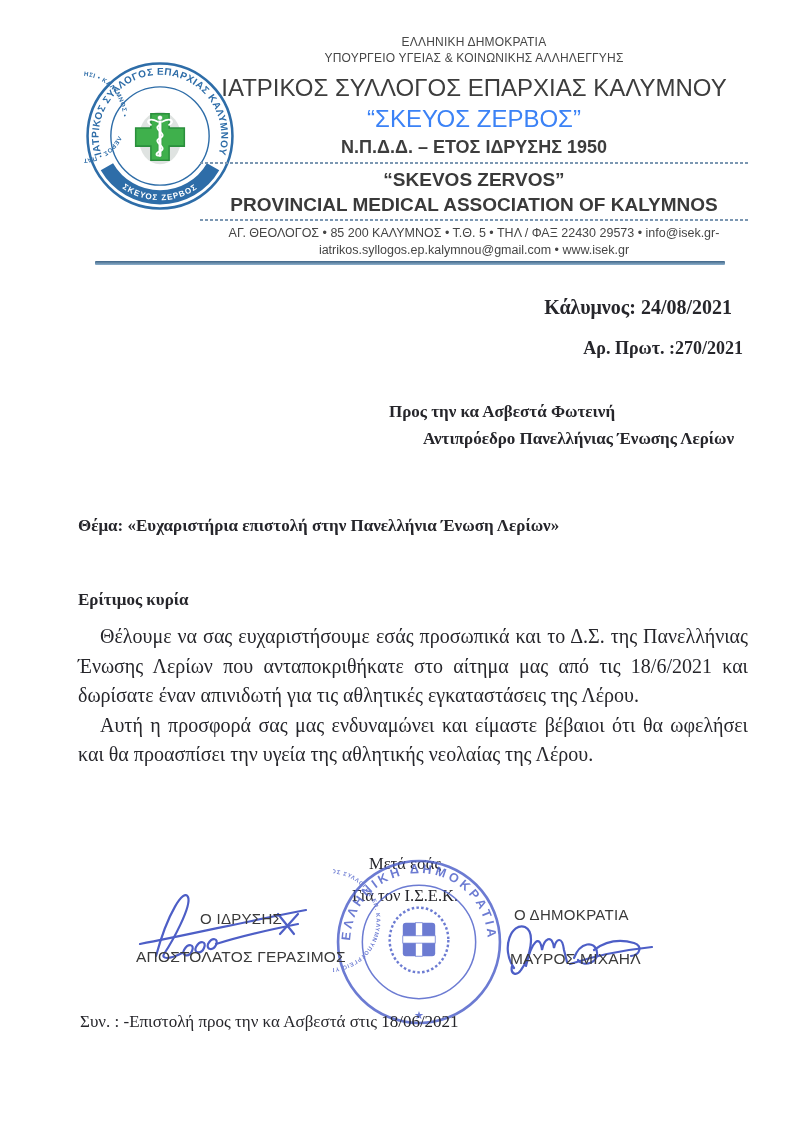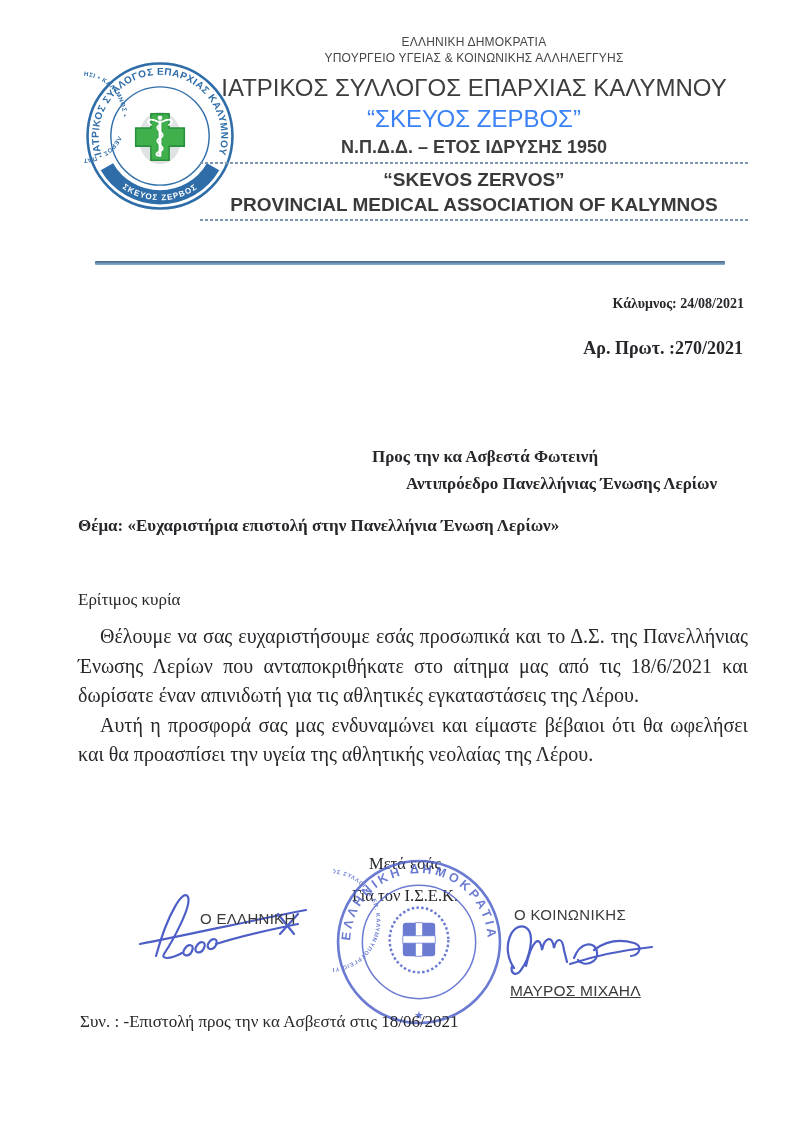--- a/index.html
+++ b/index.html
@@ -17,26 +17,26 @@
   .org-status{font-size:18px;line-height:26px;color:#3d3d3d;font-weight:600;}
   .dashed{height:2px;margin:2px 0 3px 0;
     background:repeating-linear-gradient(90deg,#7b97b2 0 3px,transparent 3px 5px);}
   .en-name{font-size:19px;line-height:25px;font-weight:bold;color:#3a3a3a;}
   .addr{font-size:12.5px;line-height:17px;color:#454545;margin-top:4px;}
   
   .thick-rule{left:95px;top:261px;width:630px;height:4px;
     background:linear-gradient(#3f6587,#8db0cc);border-radius:1px;}
   
   .serif{font-family:"Liberation Serif",serif;color:#26262b;}
-  .meta-date{right:56px;top:296px;font-size:14px;font-weight:bold;text-align:right;}
+  .meta-date{right:68px;top:296px;font-size:20px;font-weight:bold;text-align:right;}
   .meta-prot{right:57px;top:338px;font-size:18px;font-weight:bold;text-align:right;}
-  .recipient{left:372px;top:398px;font-size:17px;font-weight:bold;line-height:27px;margin-top:45px;}
+  .recipient{left:389px;top:398px;font-size:17px;font-weight:bold;line-height:27px;}
   .recipient .l2{padding-left:34px;}
   .subject{left:78px;top:516px;font-size:17px;font-weight:bold;}
-  .salutation{left:78px;top:590px;font-size:17px;}
+  .salutation{left:78px;top:590px;font-size:17px;font-weight:bold;}
   .body-text{left:78px;top:622px;width:670px;font-size:20px;line-height:29.5px;text-align:justify;}
   .body-text p{margin:0;text-indent:22px;}
   .closing{left:320px;top:848px;width:170px;text-align:center;font-size:16.5px;line-height:32px;}
   .sig-title{font-size:15px;color:#3a3a3a;letter-spacing:.3px;}
   .sig-name{font-size:15.5px;color:#3a3a3a;letter-spacing:.2px;}
   .footer-line{left:80px;top:1012px;font-size:17px;}
   svg{display:block;}
 </style>
 </head>
 <body>
@@ -78,20 +78,24 @@
   <div class="abs header-block">
     <div class="gov-line">ΕΛΛΗΝΙΚΗ ΔΗΜΟΚΡΑΤΙΑ</div>
     <div class="gov-line">ΥΠΟΥΡΓΕΙΟ ΥΓΕΙΑΣ &amp; ΚΟΙΝΩΝΙΚΗΣ ΑΛΛΗΛΕΓΓΥΗΣ</div>
     <div class="org-name">ΙΑΤΡΙΚΟΣ ΣΥΛΛΟΓΟΣ ΕΠΑΡΧΙΑΣ ΚΑΛΥΜΝΟΥ</div>
     <div class="org-sub">“ΣΚΕΥΟΣ ΖΕΡΒΟΣ”</div>
     <div class="org-status">Ν.Π.Δ.Δ. – ΕΤΟΣ ΙΔΡΥΣΗΣ 1950</div>
     <div class="dashed"></div>
     <div class="en-name">“SKEVOS ZERVOS”</div>
     <div class="en-name">PROVINCIAL MEDICAL ASSOCIATION OF KALYMNOS</div>
     <div class="dashed"></div>
+    <div class="addr">
+      <div>ΑΓ. ΘΕΟΛΟΓΟΣ • 85 200 ΚΑΛΥΜΝΟΣ • Τ.Θ. 5 • ΤΗΛ / ΦΑΞ 22430 29573 • info@isek.gr-</div>
+      <div>iatrikos.syllogos.ep.kalymnou@gmail.com • www.isek.gr</div>
+    </div>
   </div>
 
   <div class="abs thick-rule"></div>
 
   <div class="abs serif meta-date">Κάλυμνος: 24/08/2021</div>
   <div class="abs serif meta-prot">Αρ. Πρωτ. :270/2021</div>
 
   <div class="abs serif recipient">
     <div>Προς την κα Ασβεστά Φωτεινή</div>
     <div class="l2">Αντιπρόεδρο Πανελλήνιας Ένωσης Λερίων</div>
@@ -136,29 +140,30 @@
     <g fill="none" stroke="#3a4dc0" stroke-width="2.2" stroke-linecap="round" opacity="0.9">
       <path d="M 30,72 C 42,28 58,4 62,13 C 66,22 46,58 38,70 C 35,75 43,76 56,69"></path>
       <path d="M 58,66 c 4,-7 11,-6 8,1 c -3,7 -11,5 -8,-1"></path>
       <path d="M 70,63 c 4,-7 11,-6 8,1 c -3,7 -11,5 -8,-1"></path>
       <path d="M 82,60 c 4,-7 11,-6 8,1 c -3,6 -10,5 -8,-1"></path>
       <path d="M 90,60 C 112,53 142,46 172,40"></path>
       <path d="M 14,60 C 62,51 122,37 180,26"></path>
       <path d="M 152,30 l 16,20 M 154,50 l 18,-20"></path>
     </g>
   </svg>
-  <div class="abs sig-title" style="left:200px;top:910px;">Ο ΕΛΛΗΝΙΚΗ</div>
+  <div class="abs sig-title" style="left:200px;top:910px;">Ο ΙΔΡΥΣΗΣ</div>
+  <div class="abs sig-name" style="left:136px;top:948px;">ΑΠΟΣΤΟΛΑΤΟΣ ΓΕΡΑΣΙΜΟΣ</div>
 
   <svg class="abs" style="left:492px;top:906px;" width="170" height="76" viewBox="0 0 170 76">
     <g fill="none" stroke="#3a4dc0" stroke-width="2.2" stroke-linecap="round" opacity="0.9">
       <path d="M 22,62 C 8,42 20,16 33,21 C 44,26 38,52 29,64 C 25,70 18,69 20,60"></path>
       <path d="M 34,60 C 40,34 48,28 50,44 C 52,33 60,27 62,42 C 64,33 70,29 72,44 L 75,56"></path>
       <path d="M 82,52 c 6,-16 21,-18 23,-6 c 2,10 -13,16 -19,8"></path>
       <path d="M 102,44 C 114,35 128,33 142,37 c 9,3 6,12 -3,13"></path>
       <path d="M 78,58 C 102,50 132,44 160,41"></path>
     </g>
   </svg>
-  <div class="abs sig-title" style="left:514px;top:906px;">Ο ΚΟΙΝΩΝΙΚΗΣ</div>
-  <div class="abs sig-name" style="left:510px;top:982px;text-decoration:underline;">ΜΑΥΡΟΣ ΜΙΧΑΗΛ</div>
+  <div class="abs sig-title" style="left:514px;top:906px;">Ο ΔΗΜΟΚΡΑΤΙΑ</div>
+  <div class="abs sig-name" style="left:510px;top:950px;">ΜΑΥΡΟΣ ΜΙΧΑΗΛ</div>
 
   <div class="abs serif footer-line">Συν. : -Επιστολή προς την κα Ασβεστά στις 18/06/2021</div>
 
 </div>
 
 </body></html>

